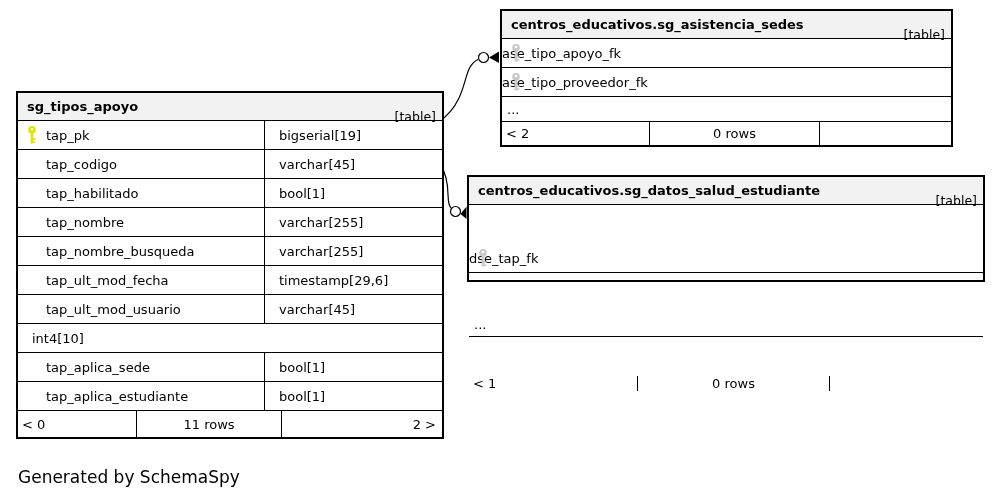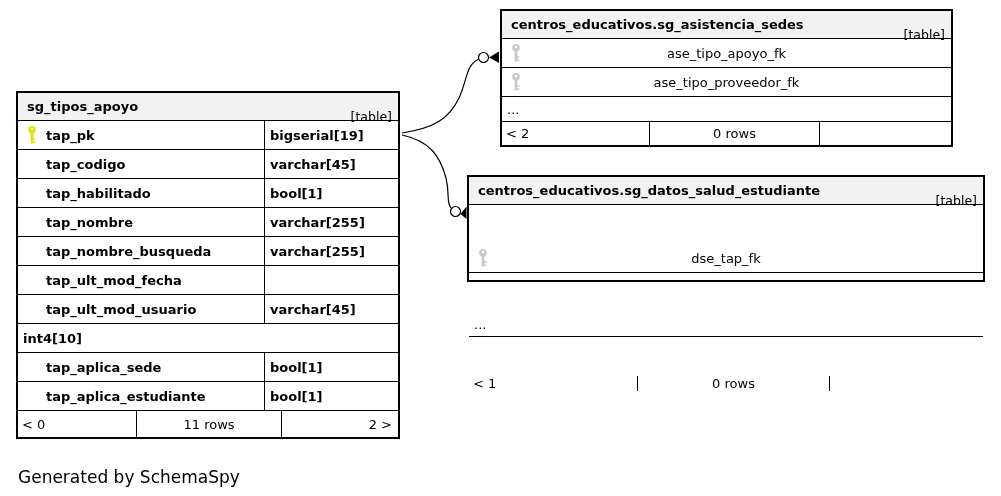--- a/index.html
+++ b/index.html
@@ -41,53 +41,53 @@
   .hdr .tname { font-weight: bold; }
   .hdr .ttag { font-size: 12.5px; margin-top: 20px; }
   .row {
     flex: none;
     height: 29px;
     border-bottom: 1px solid #000;
     display: flex;
     align-items: stretch;
     position: relative;
   }
-  .cell { display: flex; align-items: center; font-weight: bold; }
+  .cell { display: flex; align-items: center; }
   .cell.name {
     width: 247px;
     border-right: 1px solid #000;
     padding-left: 28px;
     position: relative;
   }
-  .cell.type { flex: 1; padding-left: 5px; }
+  .cell.type { flex: 1; padding-left: 5px; margin-left: 9px; }
   .keyicon {
     position: absolute;
     left: 9px;
     top: 50%;
     transform: translateY(-50%);
     width: 10px;
     height: 19px;
     display: block;
   }
-  .fkrow { justify-content: center; align-items: center; }
+  .fkrow { justify-content: flex-start; align-items: center; }
   .ellipsis-row {
     flex: none;
     height: 25px;
     border-bottom: 1px solid #000;
     display: flex;
     align-items: center;
     padding-left: 5px;
   }
   .ftr { flex: 1; display: flex; align-items: stretch; }
   .fcell { display: flex; align-items: center; }
   .fcell.left { padding-left: 4px; border-right: 1px solid #000; }
   .fcell.center { justify-content: center; border-right: 1px solid #000; }
   .fcell.right { flex: 1; justify-content: flex-end; padding-right: 6px; }
   
-  #tbl-main { left: 16px; top: 91px; width: 384px; height: 348px; }
+  #tbl-main { left: 16px; top: 91px; width: 428px; height: 348px; }
   #tbl-main .fcell.left { width: 119px; }
   #tbl-main .fcell.center { width: 145px; }
   
   #tbl-asistencia { left: 500px; top: 9px; width: 453px; height: 138px; }
   #tbl-asistencia .fcell.left { width: 148px; }
   #tbl-asistencia .fcell.center { width: 170px; }
   
   #tbl-salud { left: 467px; top: 175px; width: 518px; height: 107px; gap: 39px; }
   #tbl-salud .fcell.left { width: 169px; }
   #tbl-salud .fcell.center { width: 192px; }
@@ -157,20 +157,21 @@
     <div class="row">
       <div class="cell name">
           <span>tap_nombre_busqueda</span>
         </div>
       <div class="cell type">varchar[255]</div>
     </div>
     <div class="row">
       <div class="cell name">
           <span>tap_ult_mod_fecha</span>
         </div>
+      <div class="cell type">timestamp[29,6]</div>
     </div>
     <div class="row">
       <div class="cell name">
           <span>tap_ult_mod_usuario</span>
         </div>
       <div class="cell type">varchar[45]</div>
     </div>
     <div class="row">
       <div class="cell type">int4[10]</div>
     </div>

